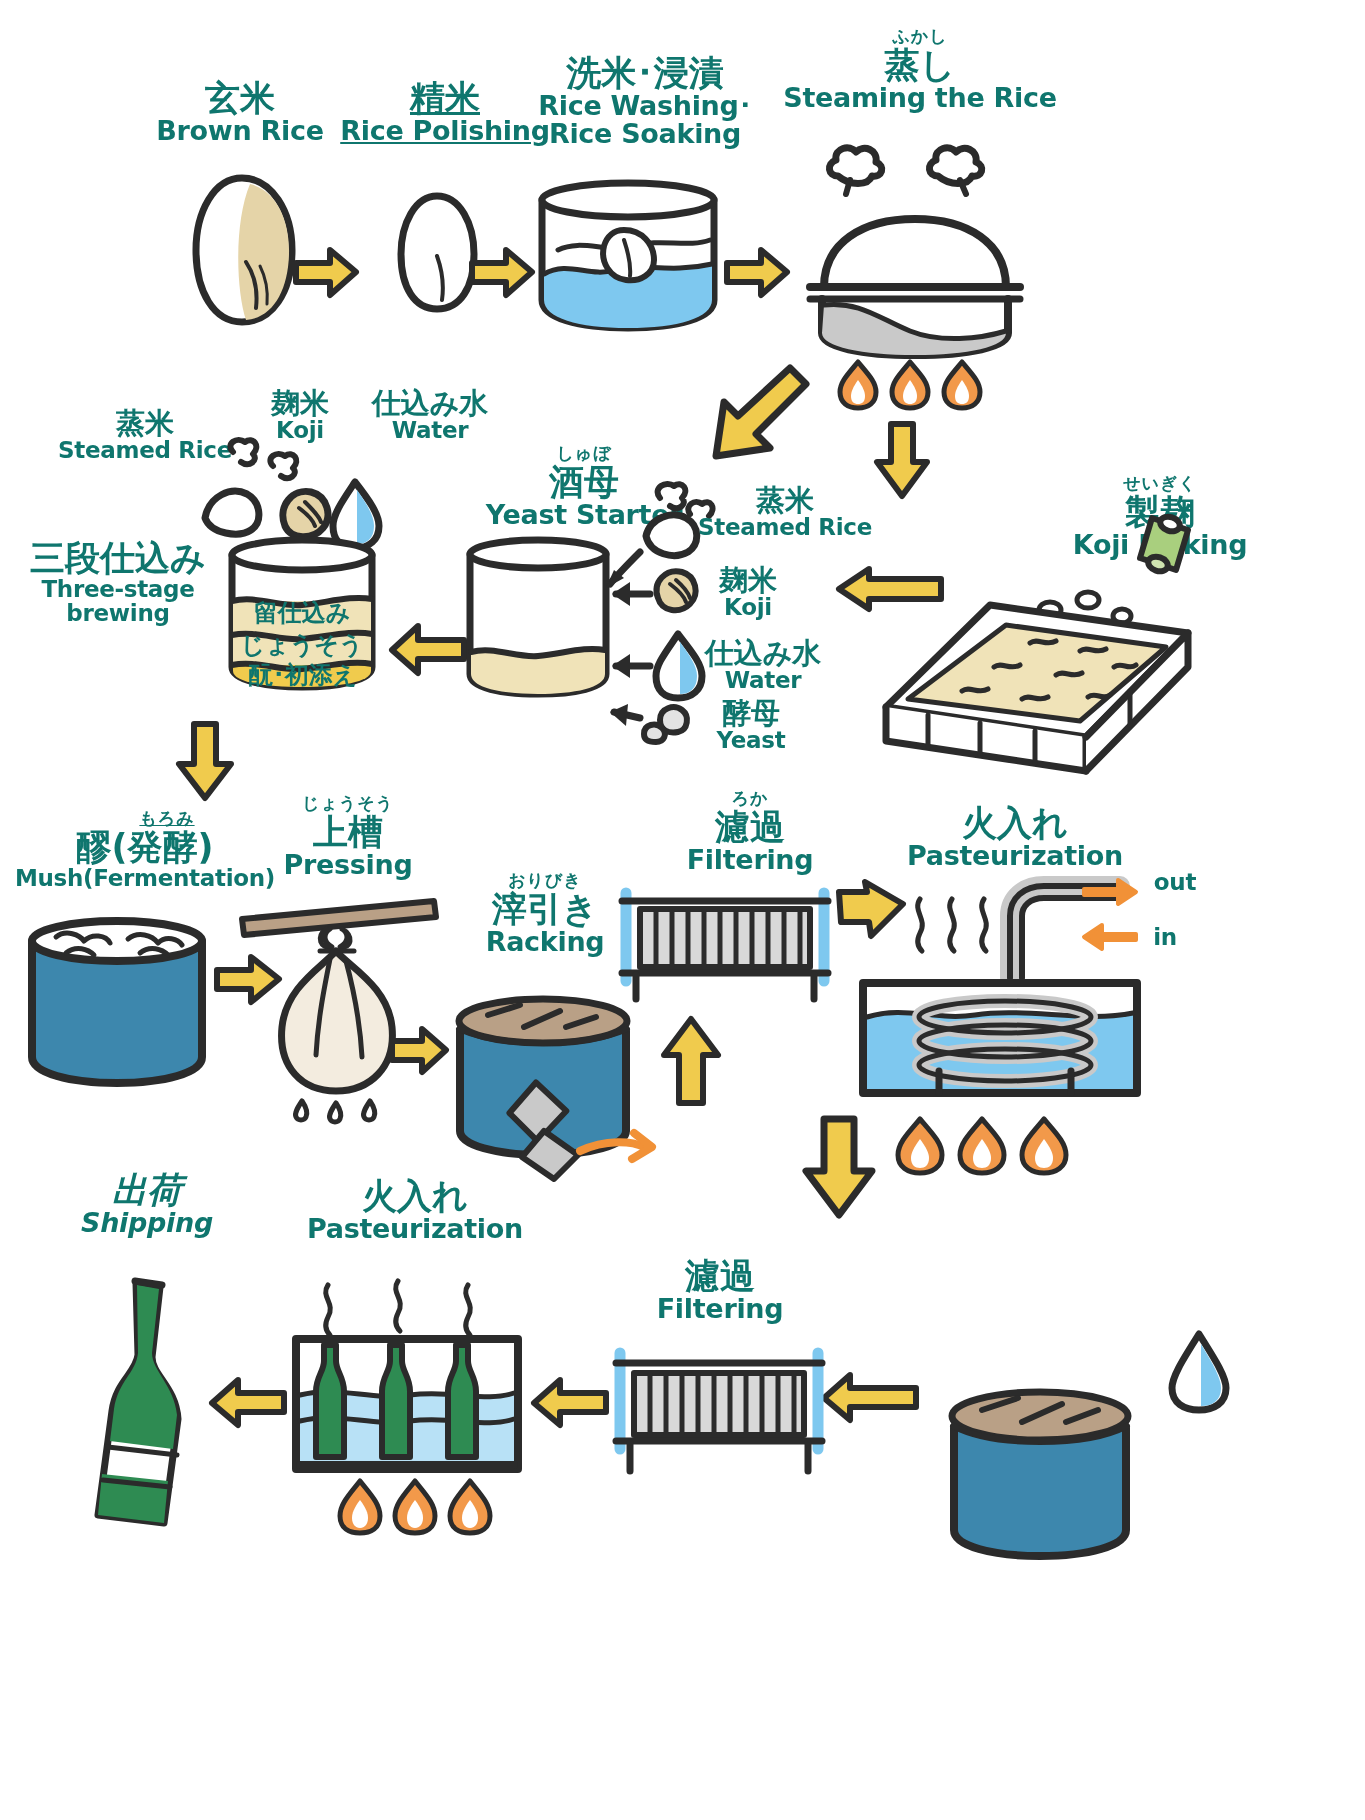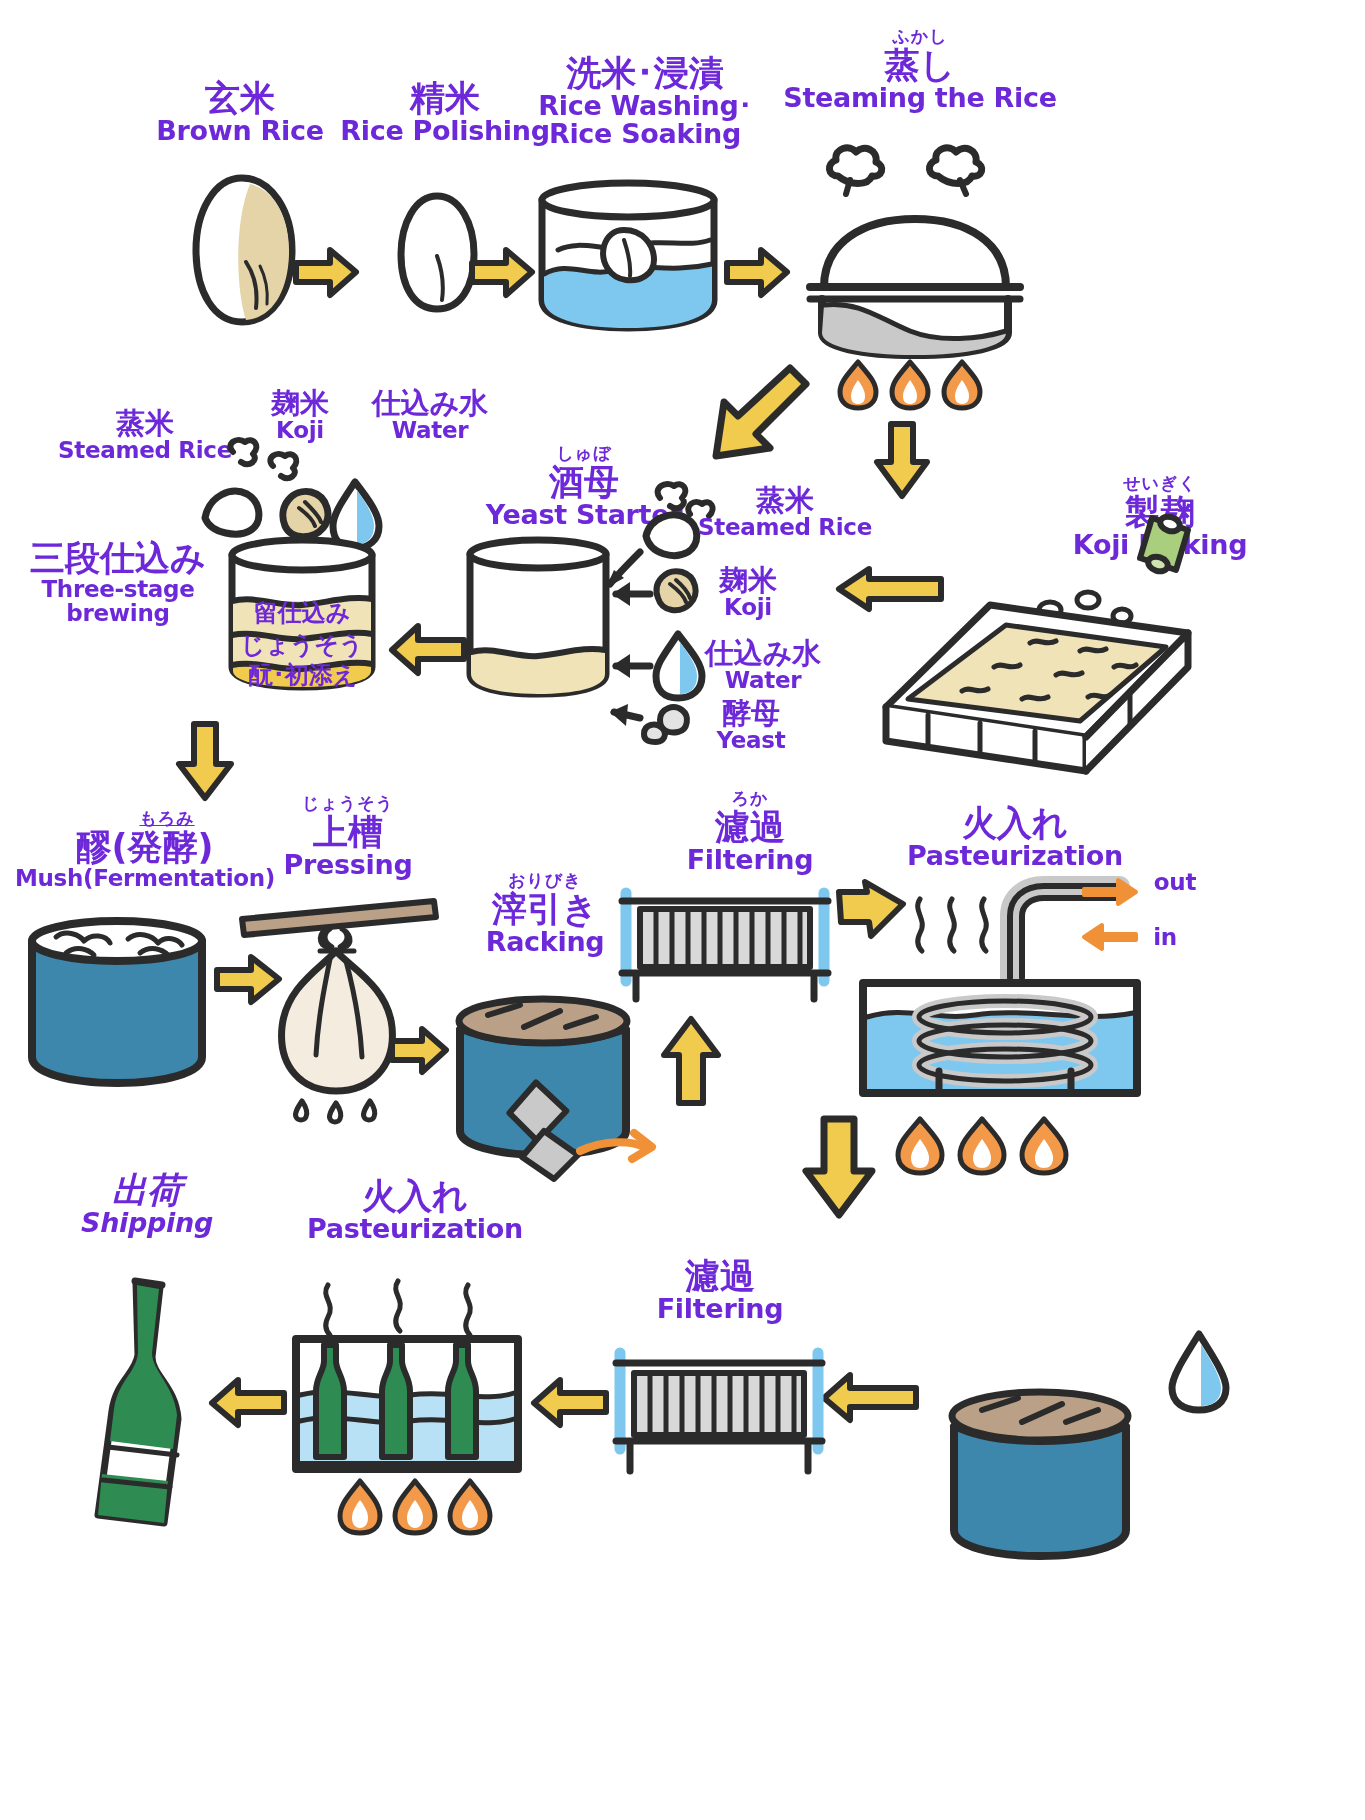--- a/index.html
+++ b/index.html
@@ -7,21 +7,21 @@
     width: 1365px; height: 1820px;
     background: #ffffff;
     font-family: "DejaVu Sans", sans-serif;
     position: relative;
     overflow: hidden;
   }
   #stage { position: absolute; inset: 0; }
 
   .node { position: absolute; }
 
-  .lbl { position: absolute; text-align: center; color: #6d28d9; line-height: 1.05; }
+  .lbl { position: absolute; text-align: center; color: #0f766e; line-height: 1.05; }
   .furi { font-size: 17px; font-weight: 700; letter-spacing: 1px; display:block; margin-bottom:1px;}
   .jp   { font-size: 35px; font-weight: 700; letter-spacing: 0px; display:block; }
   .jp.sm { font-size: 29px; }
   .jp.xs { font-size: 26px; }
   .en   { font-size: 27px; font-weight: 600; display:block; letter-spacing: -0.3px;}
   .en.sm { font-size: 23px; }
 
   svg { display: block; overflow: visible; }
   .ink { fill: none; stroke: #2b2b2b; stroke-linecap: round; stroke-linejoin: round; }
   .inkf { stroke: #2b2b2b; stroke-linecap: round; stroke-linejoin: round; }
@@ -44,21 +44,21 @@
       <path d="M80 96 C86 108 88 122 87 134" class="ink" stroke-width="3"></path>
     </svg>
   </div>
 
   <div class="node" style="left:292px; top:245px;">
     <svg width="68" height="56" viewBox="0 0 68 56">
       <path d="M4 18 L38 18 L38 5 L64 27 L38 50 L38 37 L4 37 Z" fill="#f0cb4d" class="inkf" stroke-width="6"></path>
     </svg>
   </div>
 
-  <div class="lbl" style="left:305px; top:80px; width:280px;">
+  <div class="lbl" style="left:305px; top:80px; width:280px;text-decoration:underline;">
     <span class="jp">精米</span>
     <span class="en">Rice Polishing</span>
   </div>
   <div class="node" style="left:390px; top:190px;">
     <svg width="95" height="125" viewBox="0 0 95 125">
       <path d="M47 6 C70 6 84 34 84 64 C84 98 70 119 47 119 C25 119 11 98 11 64 C11 34 25 6 47 6 Z" fill="#ffffff" class="inkf" stroke-width="7"></path>
       <path d="M47 66 C52 80 54 96 52 110" class="ink" stroke-width="4"></path>
     </svg>
   </div>
 

